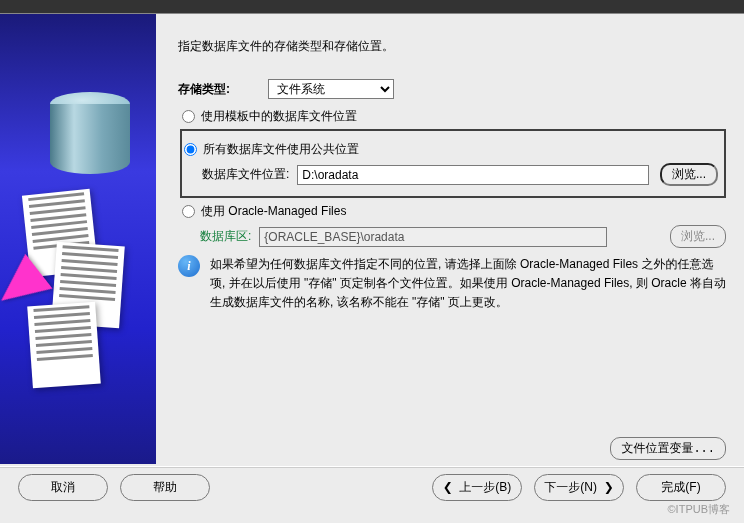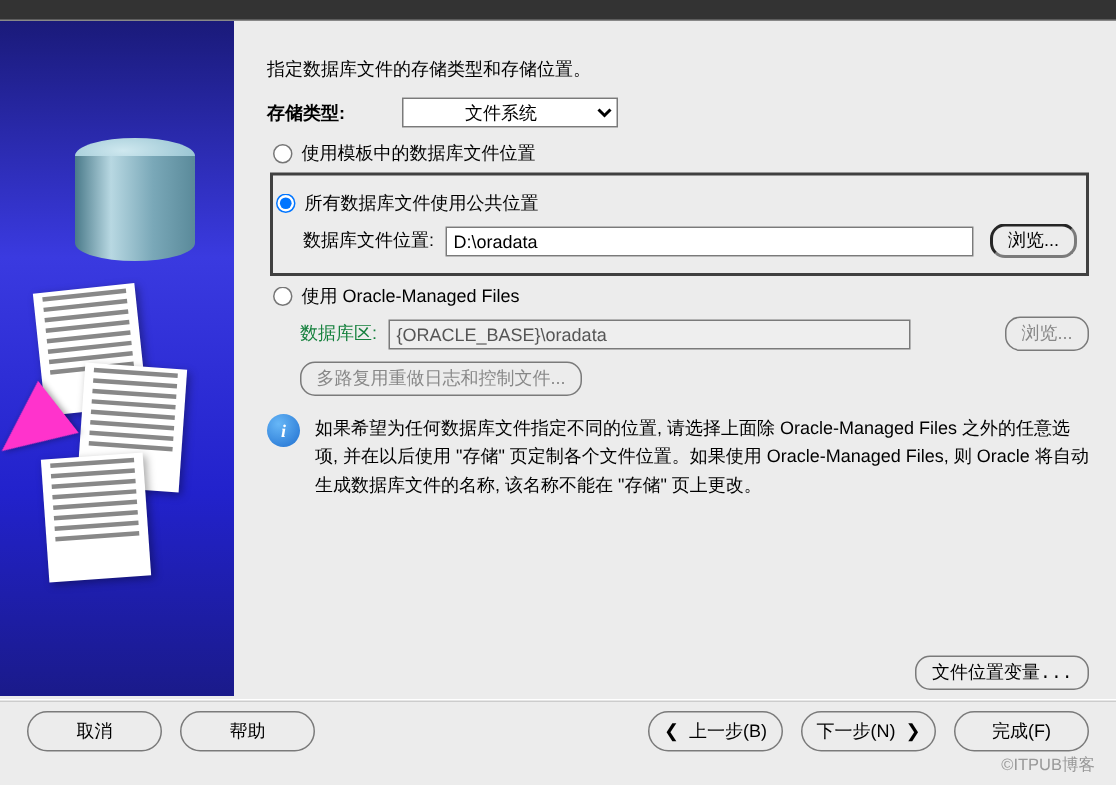--- a/index.html
+++ b/index.html
@@ -10,25 +10,25 @@
 .cylinder { position: absolute; top: 78px; left: 50px; width: 80px; height: 100px; }
 .cylinder .top { width: 80px; height: 24px; background: radial-gradient(ellipse at 40% 35%, #cfe8ef, #85b8c8); border-radius: 50%; }
 .cylinder .body { width: 80px; height: 70px; background: linear-gradient(90deg, #4a7a8a, #b8d8e2 30%, #7aa8b8 65%, #5a8a9a); margin-top: -12px; border-radius: 0 0 40px 40px/0 0 12px 12px; }
 .sheet { position: absolute; background: #fff; box-shadow: 2px 2px 6px rgba(0,0,0,.35); width: 68px; height: 82px; transform: rotate(-6deg); }
 .sheet .line { height: 3px; background: #888; margin: 3px 6px 4px; }
 .sheet.s1 { top: 178px; left: 26px; }
 .sheet.s2 { top: 230px; left: 54px; transform: rotate(4deg); }
 .sheet.s3 { top: 290px; left: 30px; transform: rotate(-4deg); }
 .arrow { position: absolute; top: 250px; left: -4px; width: 0; height: 0; border-left: 0; border-bottom: 22px solid transparent; border-top: 22px solid transparent; border-right: 48px solid #ff33cc; transform: rotate(-38deg); filter: drop-shadow(1px 1px 2px rgba(0,0,0,.4)); }
 .content { flex: 1; padding: 24px 18px 6px 22px; position: relative; }
-.intro { margin-bottom: 10px; }
+.intro { margin-bottom: 24px; }
 .row { display: flex; align-items: center; margin-bottom: 8px; }
 .lbl { width: 90px; font-weight: bold; }
 select, input[type=text] { border: 1px solid #7a7a7a; background: #fff; font-size: 12px; padding: 1px 4px; height: 20px; font-family: inherit; }
-select { width: 144px; text-align: center; }
+select { width: 126px; }
 input[type=text].path { width: 352px; }
 input[type=text].area { width: 348px; background: #eee; color: #555; }
 .group { margin-left: 4px; }
 .radio-row { display: flex; align-items: center; margin: 3px 0; padding: 1px 0; }
 .radio-row input { margin-right: 6px; }
 .radio-row input[type=text] { margin-left: 0; }
 .indent-lbl { margin-left: 18px; margin-right: 8px; }
 .redbox { border: 2px solid #404040; padding: 6px 6px 6px 2px; margin-left: -2px; }
 .btn { border: 1px solid #7a7a7a; border-radius: 12px; padding: 2px 14px; background: #ececec; font-size: 12px; font-family: inherit; cursor: pointer; }
 .btn.small { border-radius: 10px; padding: 2px 10px; }
@@ -123,23 +123,20 @@
         <input type="radio" name="loc" style="">
         <span>使用 Oracle-Managed Files</span>
       </label>
       <div class="radio-row">
         <span class="indent-lbl" style="color:#15803d">数据库区:</span>
         <input type="text" class="area" disabled="" value="{ORACLE_BASE}\oradata" style="">
         <span style="flex:1"></span>
         <button class="btn small" disabled="">浏览...</button>
       </div>
 
-      <div class="multiplex">
-        <button class="btn small" disabled="">多路复用重做日志和控制文件...</button>
-      </div>
     </div>
 
     <div class="info">
       <div class="info-icon">i</div>
       <div class="info-text">如果希望为任何数据库文件指定不同的位置, 请选择上面除 Oracle-Managed Files 之外的任意选项, 并在以后使用 "存储" 页定制各个文件位置。如果使用 Oracle-Managed Files, 则 Oracle 将自动生成数据库文件的名称, 该名称不能在 "存储" 页上更改。</div>
     </div>
 
     <div class="var-row">
       <button class="btn small">文件位置变量...</button>
     </div>

